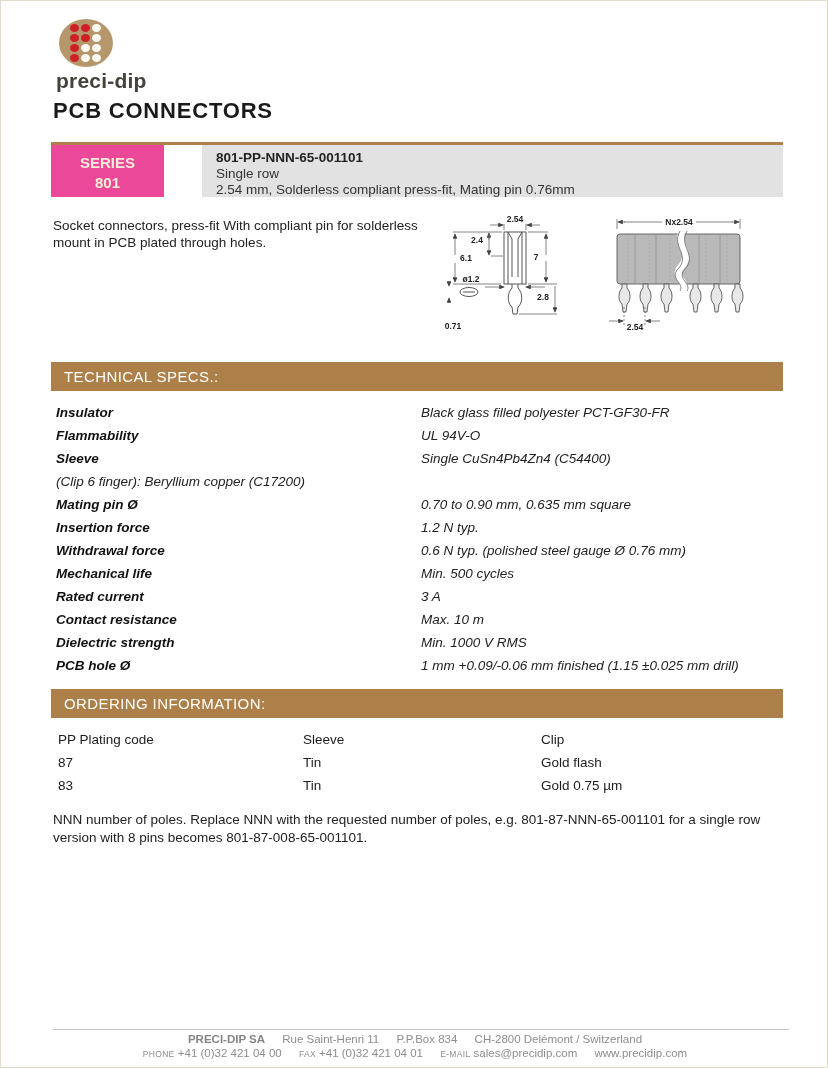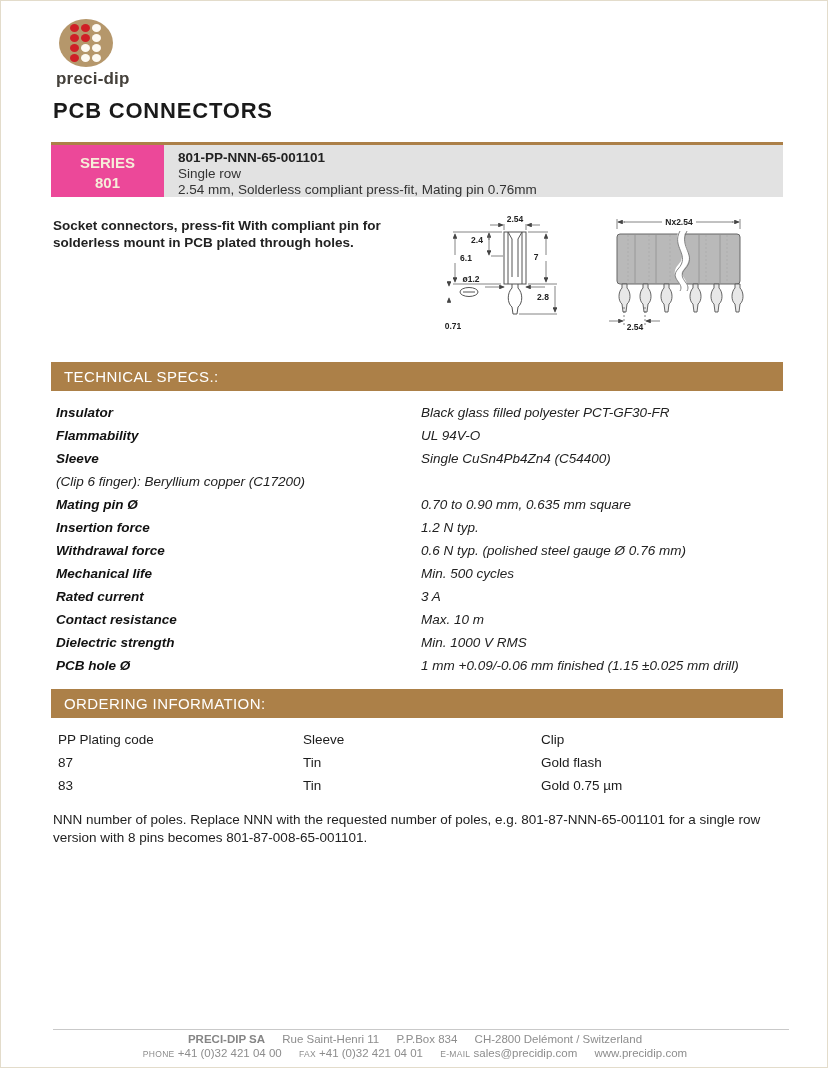--- a/index.html
+++ b/index.html
@@ -12,35 +12,35 @@
   
   .logo { position:absolute; left:58px; top:18px; width:54px; height:48px; }
   .logo-ellipse {
     position:absolute; inset:0; background:#b5976b; border-radius:50%;
     display:flex; align-items:center; justify-content:center;
   }
   .dot-grid { display:grid; grid-template-columns:repeat(3,10px); grid-auto-rows:9px; gap:1px; }
   .dot { width:9px; height:8px; border-radius:50%; }
   .dot.red { background:#cf1f26; }
   .dot.white { background:#fdfaf3; }
-  .wordmark { position:absolute; left:55px; top:68px; font-size:17px; font-weight:bold; color:#45413b; letter-spacing:0.2px; }
+  .wordmark { position:absolute; left:55px; top:68px; font-size:21px; font-weight:bold; color:#45413b; letter-spacing:0.2px; }
   .page-title { position:absolute; left:52px; top:97px; font-size:22px; letter-spacing:0.8px; color:#1a1a1a; }
 
   
   .banner-rule { position:absolute; left:50px; top:141px; width:732px; height:3px; background:#ac8048; }
   .banner { position:absolute; left:50px; top:144px; width:732px; height:52px; display:flex; }
   .series-box {
     width:113px; background:#ec4899; color:#f6edd9; text-align:center;
     font-weight:bold; font-size:15px; line-height:1.3; padding-top:8px;
   }
-  .banner-info { flex:1; background:#e2e2e2; padding:5px 0 0 14px; font-size:13.5px; color:#333; line-height:16px; }
+  .banner-info { flex:1; background:#e2e2e2; padding:5px 0 0 14px; font-size:13.5px; color:#333; line-height:16px;margin-left:38px; }
   .part-number { font-weight:bold; color:#222; }
 
   
-  .intro { position:absolute; left:52px; top:216px; width:388px; font-size:13.5px; line-height:17px; color:#222;font-weight:bold; }
+  .intro { position:absolute; left:52px; top:216px; width:388px; font-size:13.5px; line-height:17px; color:#222; }
   .drawing-single { position:absolute; left:432px; top:210px; }
   .drawing-row { position:absolute; left:603px; top:210px; }
   svg text { font-family:"Liberation Sans", sans-serif; font-size:8.5px; font-weight:bold; fill:#222; }
 
   
   .section-bar {
     position:absolute; left:50px; width:732px; height:29px; background:#ac8048;
     color:#ffffff; font-size:15px; letter-spacing:0.4px; line-height:29px; padding-left:13px;
   }
   .bar-specs { top:361px; }

